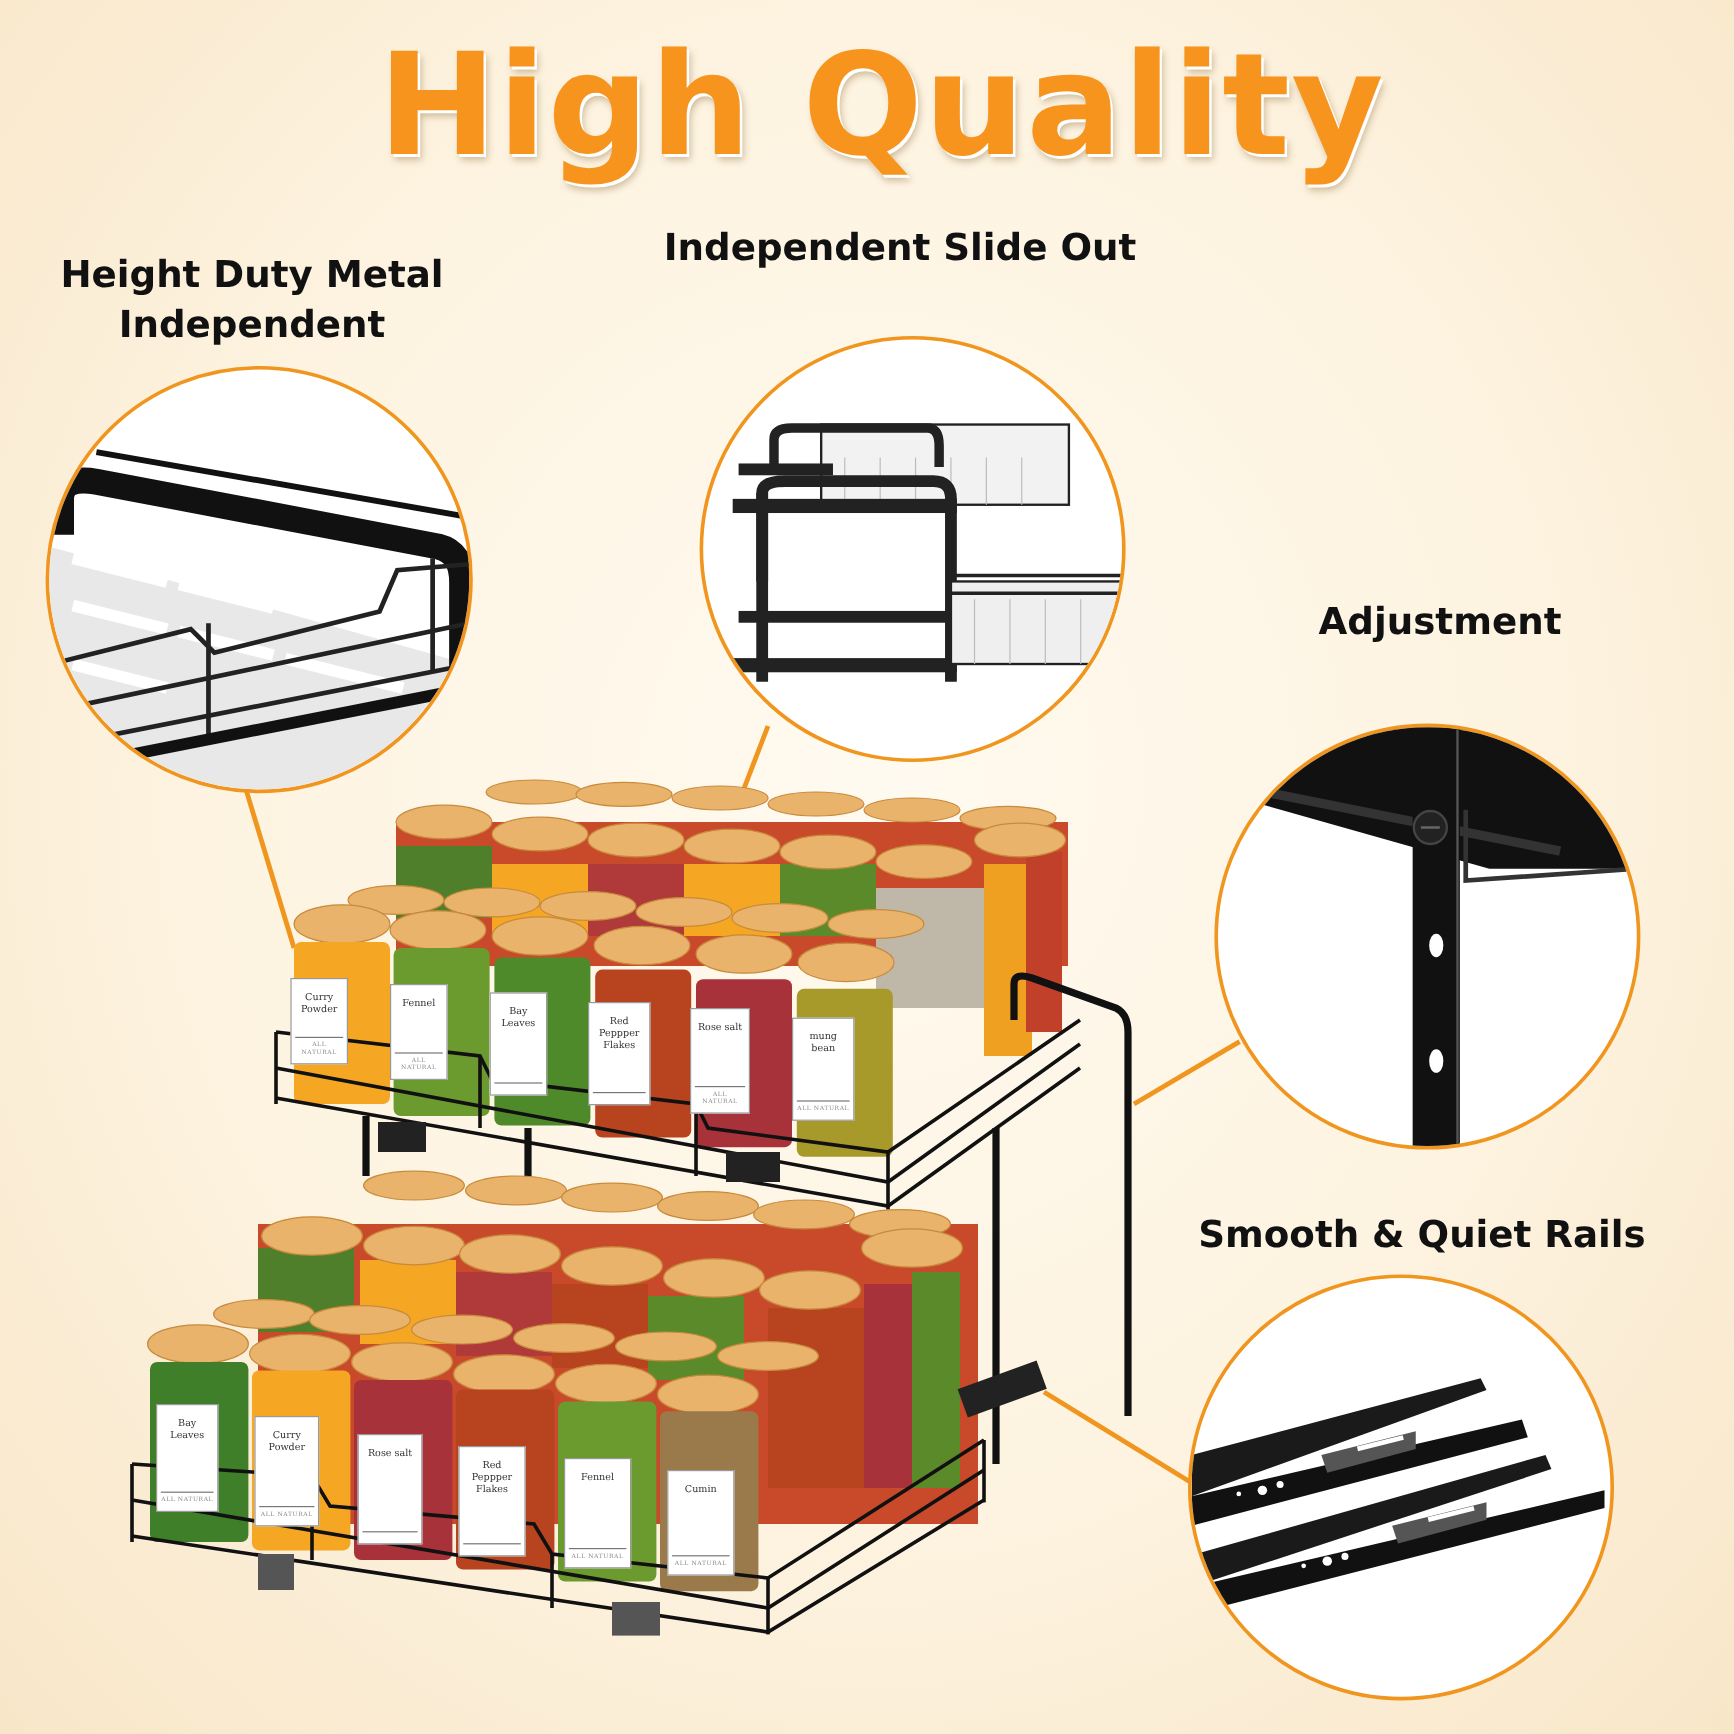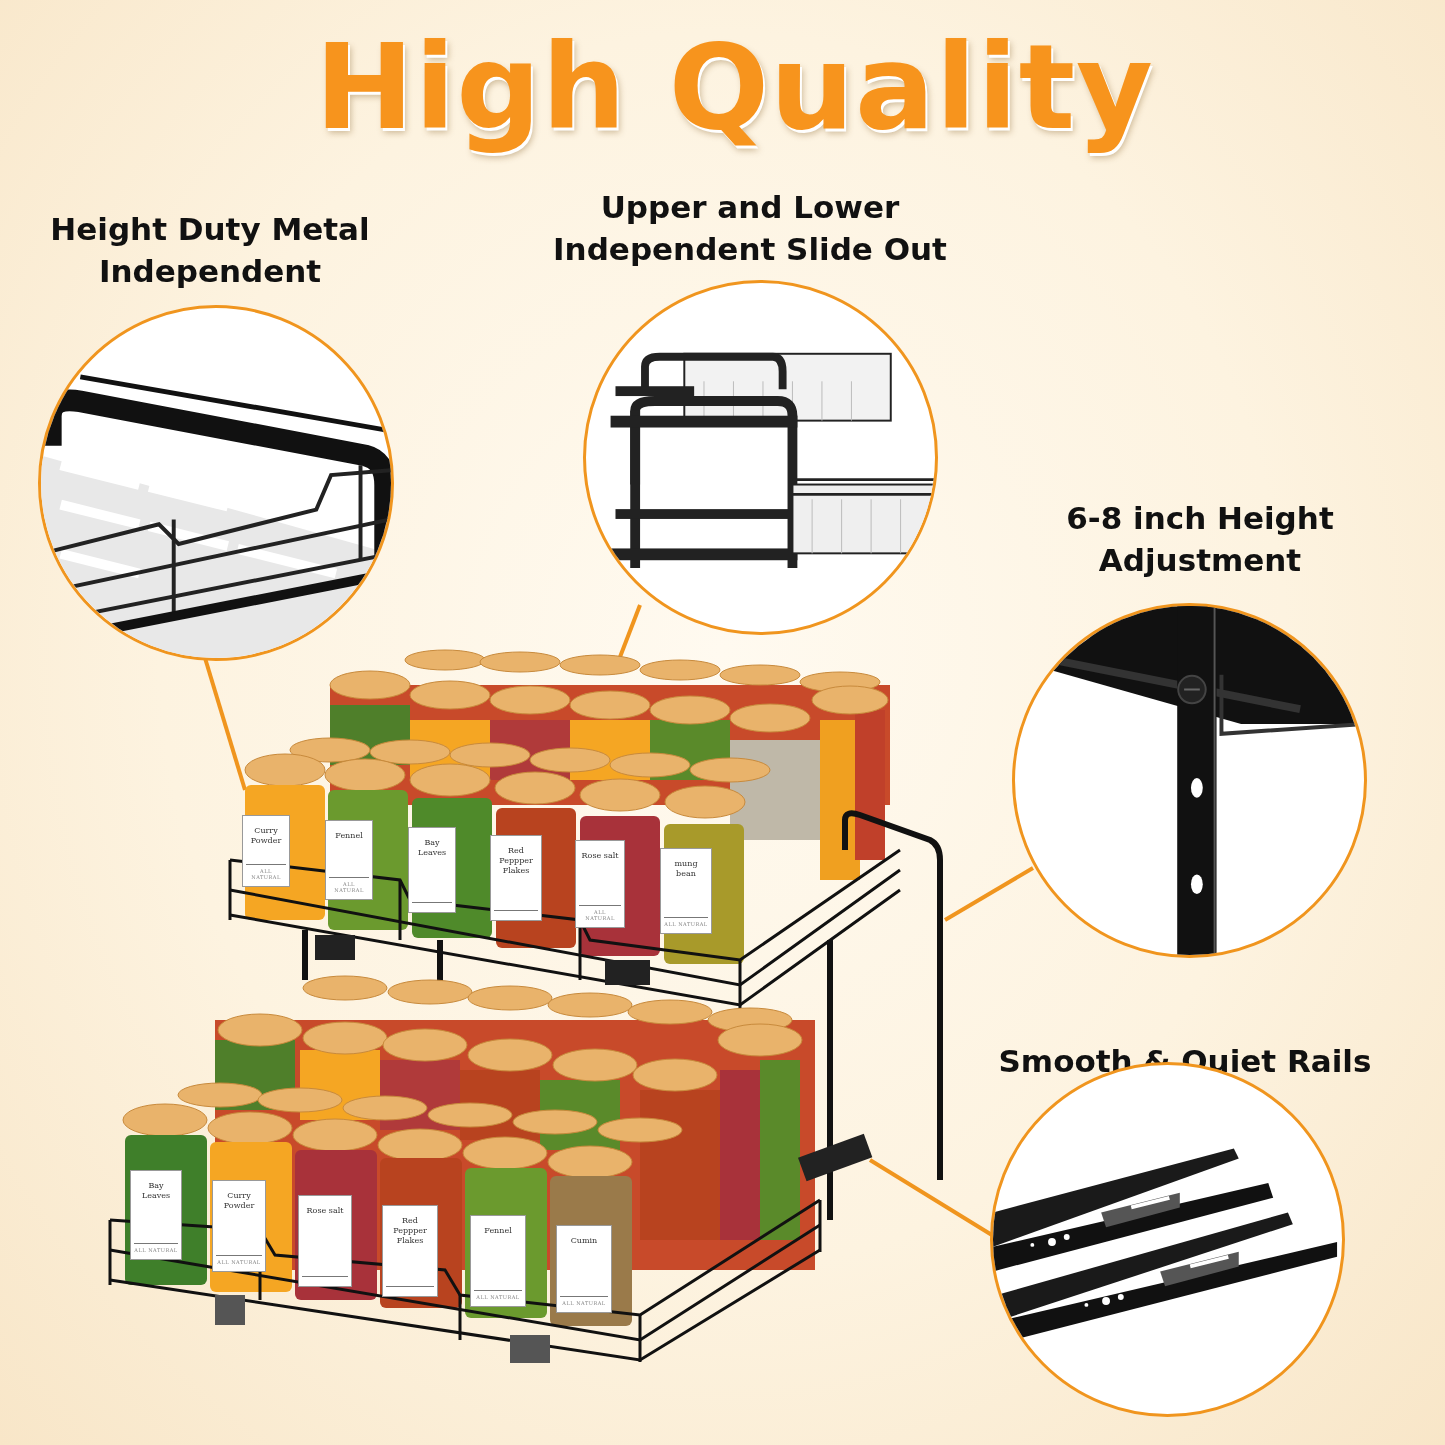--- a/index.html
+++ b/index.html
@@ -37,28 +37,26 @@
 </head>
 <body>
 
 <div class="title">High Quality</div>
 
 <div class="caption" style="left:40px; top:208px; width:340px;">
   <div>Height Duty Metal</div>
   <div>Independent</div>
 </div>
 <div class="caption" style="left:530px; top:186px; width:440px;">
-  <div>Upper and Lower</div>
   <div>Independent Slide Out</div>
 </div>
 <div class="caption" style="left:1040px; top:497px; width:320px;">
-  <div>6-8 inch Height</div>
   <div>Adjustment</div>
 </div>
-<div class="caption" style="left:990px; top:1008px; width:390px;margin-top:32px;">
+<div class="caption" style="left:990px; top:1008px; width:390px;">
   <div>Smooth &amp; Quiet Rails</div>
 </div>
 
 <svg class="connector" viewBox="0 0 1445 1445">
   <line x1="205" y1="658" x2="245" y2="790" stroke="#f0951e" stroke-width="4"></line>
   <line x1="640" y1="605" x2="615" y2="670" stroke="#f0951e" stroke-width="4"></line>
   <line x1="1033" y1="868" x2="945" y2="920" stroke="#f0951e" stroke-width="4"></line>
   <line x1="1000" y1="1240" x2="870" y2="1160" stroke="#f0951e" stroke-width="4"></line>
 </svg>
 

